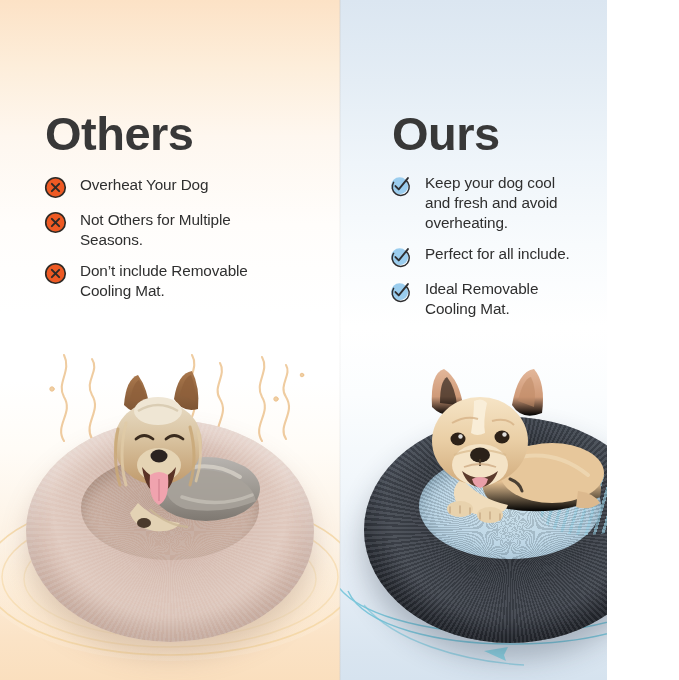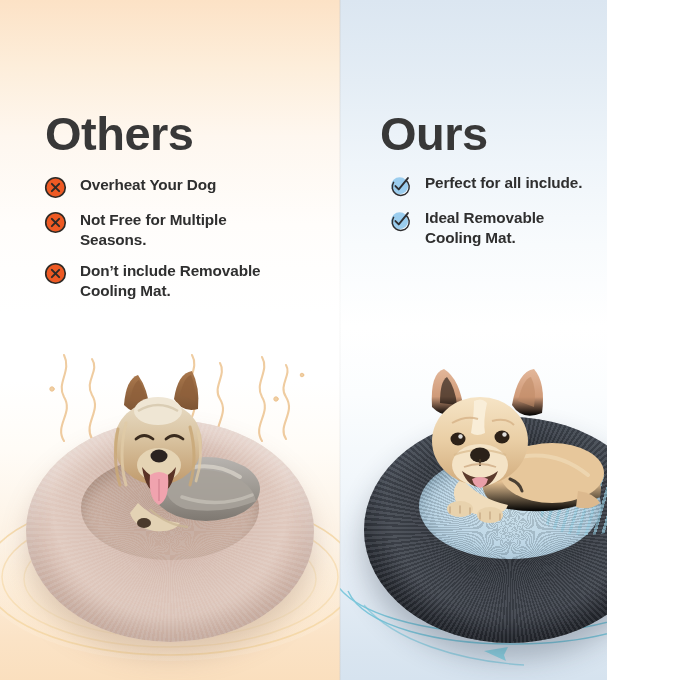--- a/index.html
+++ b/index.html
@@ -23,21 +23,21 @@
   #h-ours{left:392px;top:110px;}
 
   
   .blist{position:absolute;width:285px;}
   #list-left{left:44px;top:175px;}
   #list-right{left:389px;top:173px;}
   .bitem{display:flex;align-items:flex-start;margin-bottom:11px;}
   #list-right .bitem{margin-bottom:11px;}
   .bicon{flex:0 0 auto;width:23px;height:23px;margin-right:13px;margin-top:1px;}
   .bicon svg{display:block;width:23px;height:23px;overflow:visible;}
-  .btext{font-size:15.3px;font-weight:700;color:#2f2f2f;line-height:1.30;
+  .btext{font-size:15.3px;font-weight:400;color:#2f2f2f;line-height:1.30;
     letter-spacing:-.1px;white-space:pre-line;}
   #list-right .btext{font-size:15.3px;}
 
   
   .scene{position:absolute;left:0;top:345px;width:340px;height:335px;overflow:hidden;}
   #scene-right{left:340px;width:339px;}
 
   
   .heat{position:absolute;stroke:#e9b87c;fill:none;stroke-linecap:round;opacity:.85;}
 
@@ -97,21 +97,21 @@
         <span class="btext">Overheat Your Dog</span>
       </div>
 
       <div class="bitem">
         <span class="bicon">
           <svg viewBox="0 0 24 24">
             <circle cx="12" cy="12" r="10.2" fill="#EE5A24" stroke="#2E2A26" stroke-width="1.7"></circle>
             <path d="M8.2 8.2 L15.8 15.8 M15.8 8.2 L8.2 15.8" stroke="#2E2A26" stroke-width="2.1" stroke-linecap="round"></path>
           </svg>
         </span>
-        <span class="btext">Not Free for Multiple
+        <span class="btext">Not Others for Multiple
 Seasons.</span>
       </div>
 
       <div class="bitem">
         <span class="bicon">
           <svg viewBox="0 0 24 24">
             <circle cx="12" cy="12" r="10.2" fill="#EE5A24" stroke="#2E2A26" stroke-width="1.7"></circle>
             <path d="M8.2 8.2 L15.8 15.8 M15.8 8.2 L8.2 15.8" stroke="#2E2A26" stroke-width="2.1" stroke-linecap="round"></path>
           </svg>
         </span>
@@ -208,24 +208,36 @@
 
         <path d="M64 96 q17 22 34 0 q-4 26 -17 26 q-13 0 -17 -26 Z" fill="#5a3326"></path>
         <path d="M72 104 q9 -6 18 0 q2 24 -9 30 q-11 -6 -9 -30 Z" fill="#f0a3ae"></path>
         <path d="M81 108 v22" stroke="#d88593" stroke-width="1.6" opacity=".8"></path>
       </svg>
     </div>
   </div>
 
   <div class="panel" id="panel-right">
 
-    <div class="heading" id="h-ours" style="left:40px;">Ours</div>
+    <div class="heading" id="h-ours" style="left:52px;">Ours</div>
 
     <div class="blist" id="list-right" style="left:49px;">
 
+      <div class="bitem">
+        <span class="bicon">
+          <svg viewBox="0 0 26 26">
+            <circle cx="12" cy="13.4" r="9.6" fill="#9BCDEE"></circle>
+            <path d="M5.2 9.4 A9.6 9.6 0 1 0 19.3 7.2" fill="none" stroke="#2E2E30" stroke-width="1.7" stroke-linecap="round"></path>
+            <path d="M7.3 13.6 L11 17.4 L21.4 4.6" fill="none" stroke="#2E2E30" stroke-width="2.1" stroke-linecap="round" stroke-linejoin="round"></path>
+          </svg>
+        </span>
+        <span class="btext">Keep your dog cool
+and fresh and avoid
+overheating.</span>
+      </div>
 
       <div class="bitem">
         <span class="bicon">
           <svg viewBox="0 0 26 26">
             <circle cx="12" cy="13.4" r="9.6" fill="#9BCDEE"></circle>
             <path d="M5.2 9.4 A9.6 9.6 0 1 0 19.3 7.2" fill="none" stroke="#2E2E30" stroke-width="1.7" stroke-linecap="round"></path>
             <path d="M7.3 13.6 L11 17.4 L21.4 4.6" fill="none" stroke="#2E2E30" stroke-width="2.1" stroke-linecap="round" stroke-linejoin="round"></path>
           </svg>
         </span>
         <span class="btext">Perfect for all include.</span>

